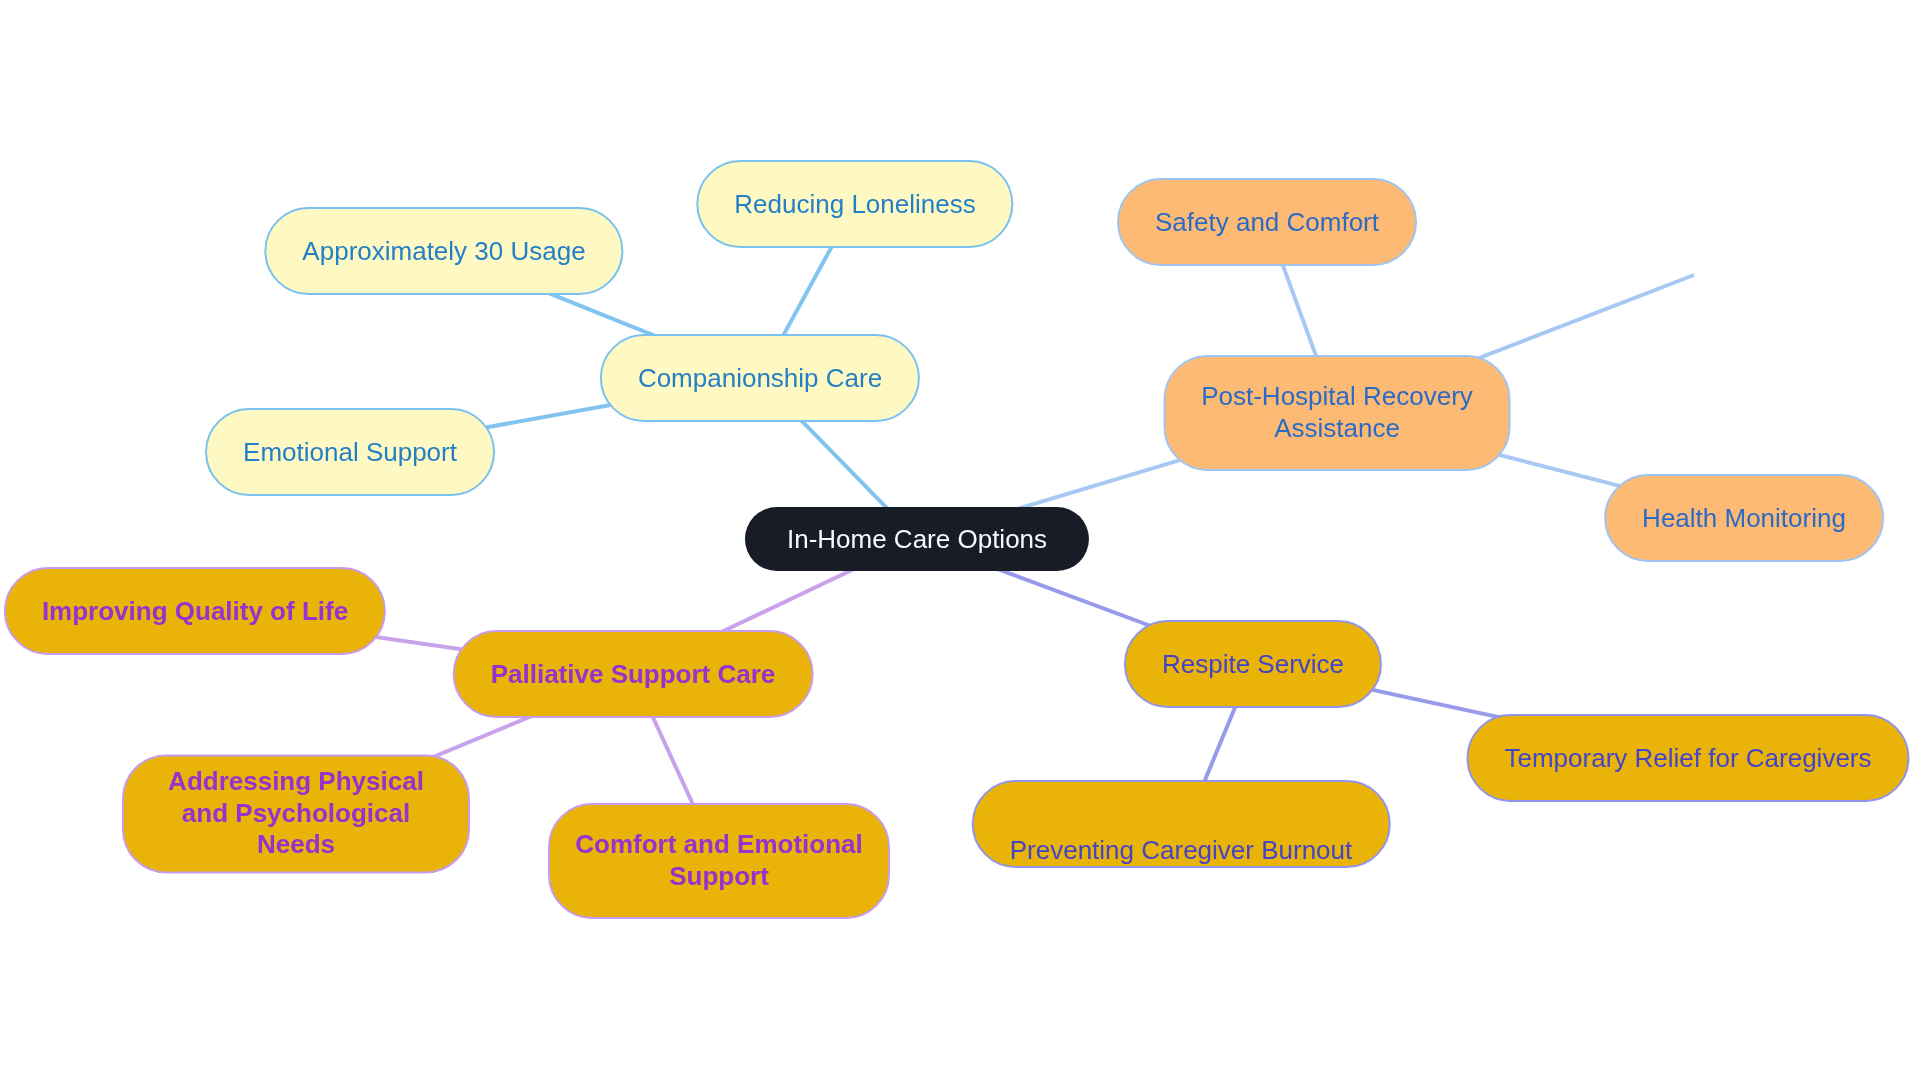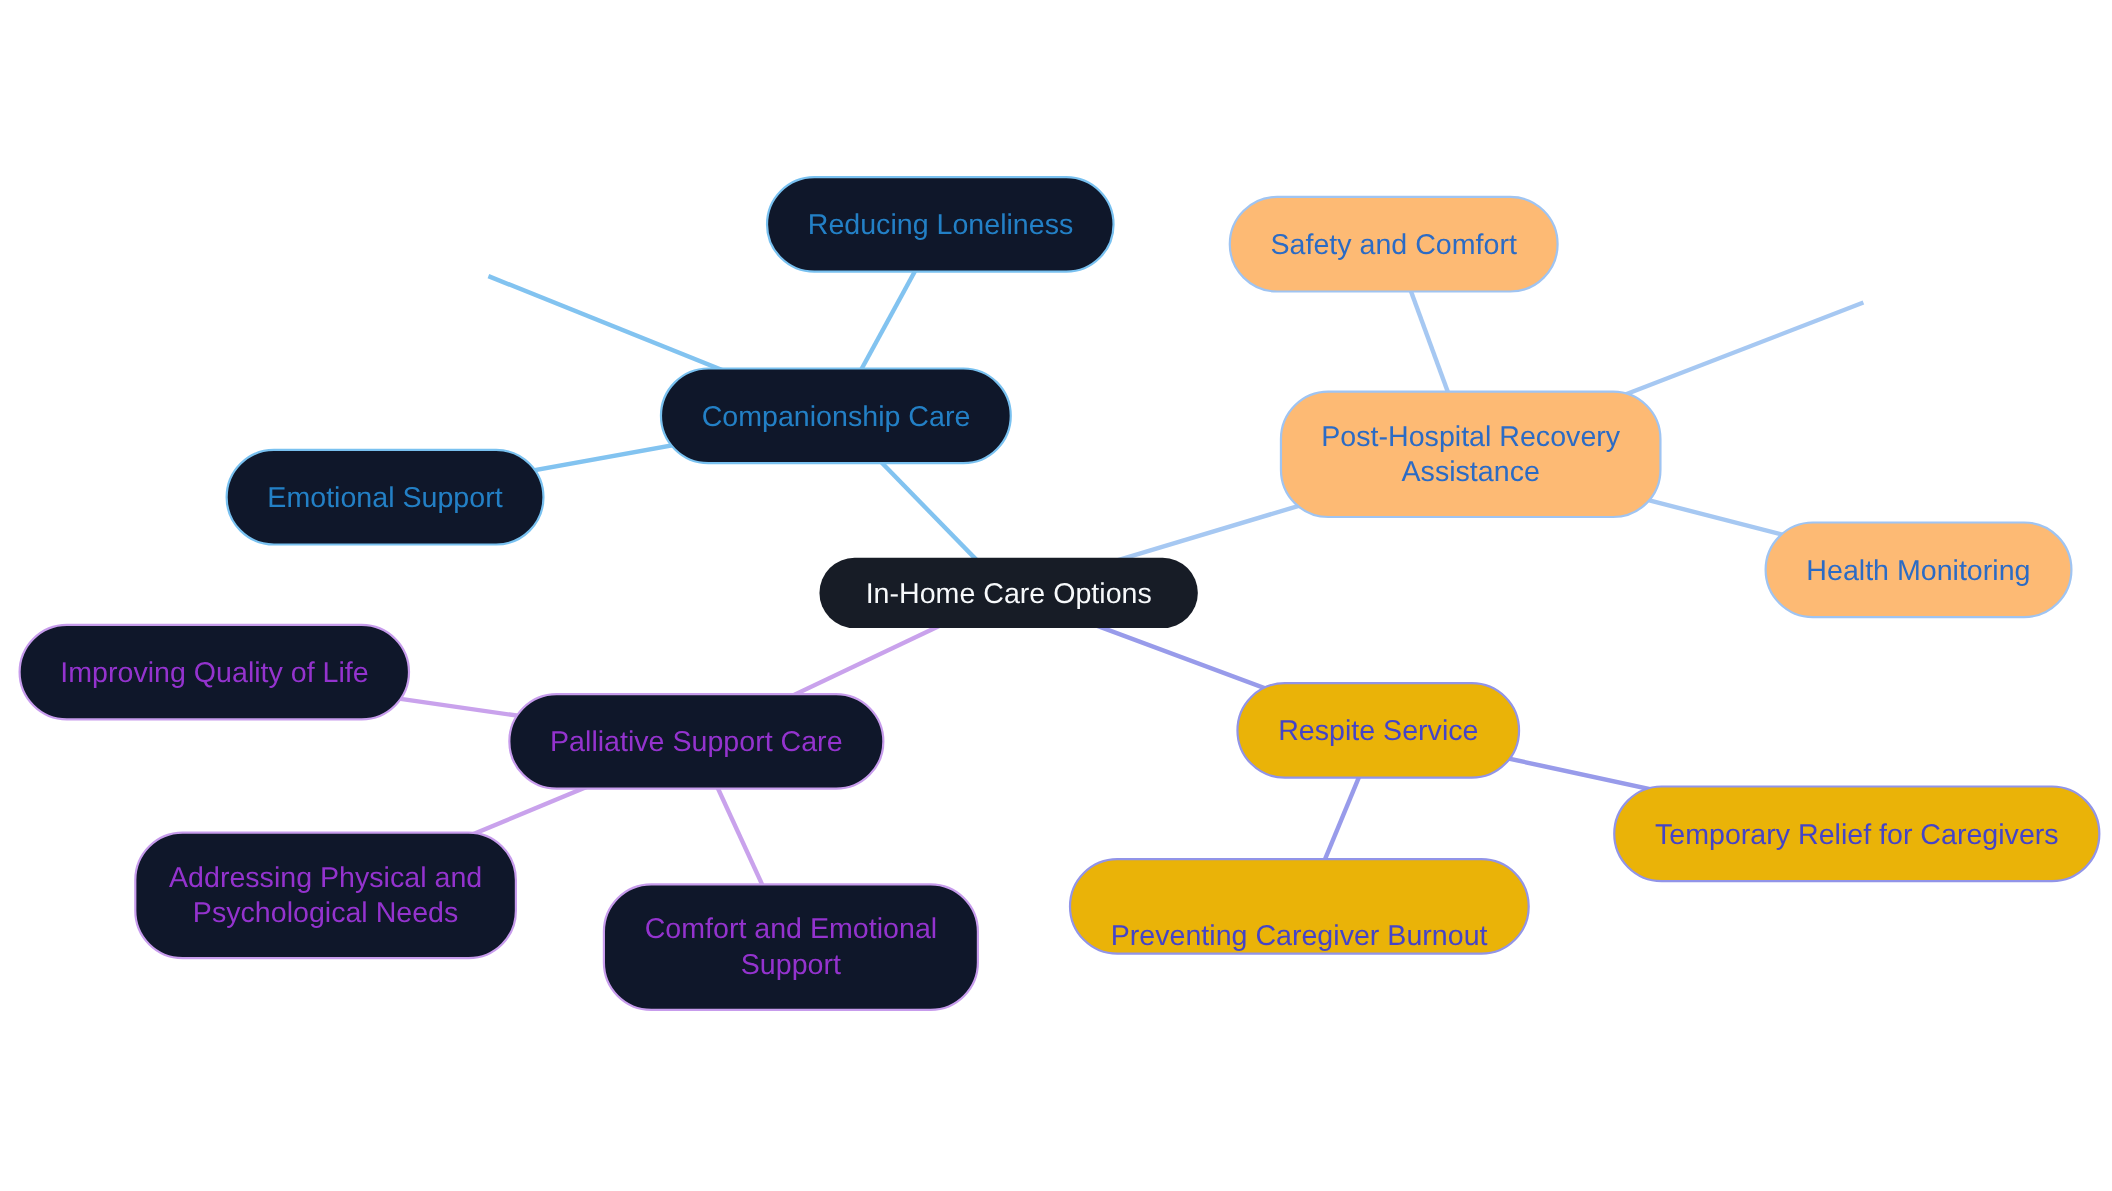--- a/index.html
+++ b/index.html
@@ -32,24 +32,24 @@
     line-height:1.22;
   }
   .node.root{
     background:#171C26;
     border:none;
     color:#F7F9FB;
     height:64px;
     padding:0 42px;
     z-index:3;
   }
-  .b-comp{background:#0f172a;border-color:#79C1F0;color:#2380C6;}
+  .b-comp{background:#fef9c3;border-color:#79C1F0;color:#2380C6;}
   .b-post{background:#fdba74;border-color:#9FC4F2;color:#2B6BC5;}
   .b-resp{background:#eab308;border-color:#9194E8;color:#4444C8;}
-  .b-pall{background:#0f172a;border-color:#C79CEC;color:#9433CE;}
+  .b-pall{background:#eab308;border-color:#C79CEC;color:#9433CE;font-weight:bold;}
   .node span{pointer-events:none;}
 </style>
 </head>
 <body>
 
 <div class="canvas">
 
   <svg class="edges" width="1920" height="1083" viewBox="0 0 1920 1083">
 
     <line x1="917" y1="539" x2="760" y2="378" stroke="#82C3F0" stroke-width="4"></line>
@@ -74,20 +74,23 @@
 
   <div class="node root" style="left:917px;top:539px;">
     <span>In-Home Care Options</span>
   </div>
 
   <div class="node b-comp" style="left:760px;top:378px;text-align:center;">
     <span>Companionship Care</span>
   </div>
   <div class="node b-comp" style="left:855px;top:204px;">
     <span>Reducing Loneliness</span>
+  </div>
+  <div class="node b-comp" style="left:444px;top:251px;">
+    <span>Approximately 30 Usage</span>
   </div>
   <div class="node b-comp" style="left:350px;top:452px;">
     <span>Emotional Support</span>
   </div>
 
   <div class="node b-post two" style="left:1337px;top:413px;width:347px;">
     <span>Post-Hospital Recovery Assistance</span>
   </div>
   <div class="node b-post" style="left:1267px;top:222px;">
     <span>Safety and Comfort</span>

